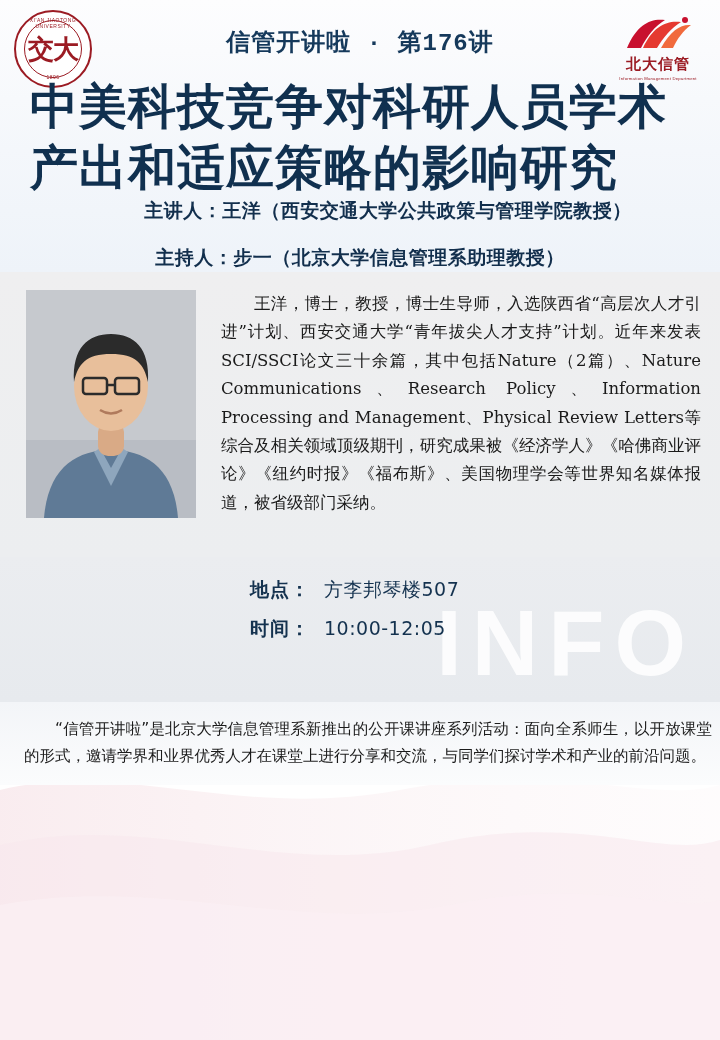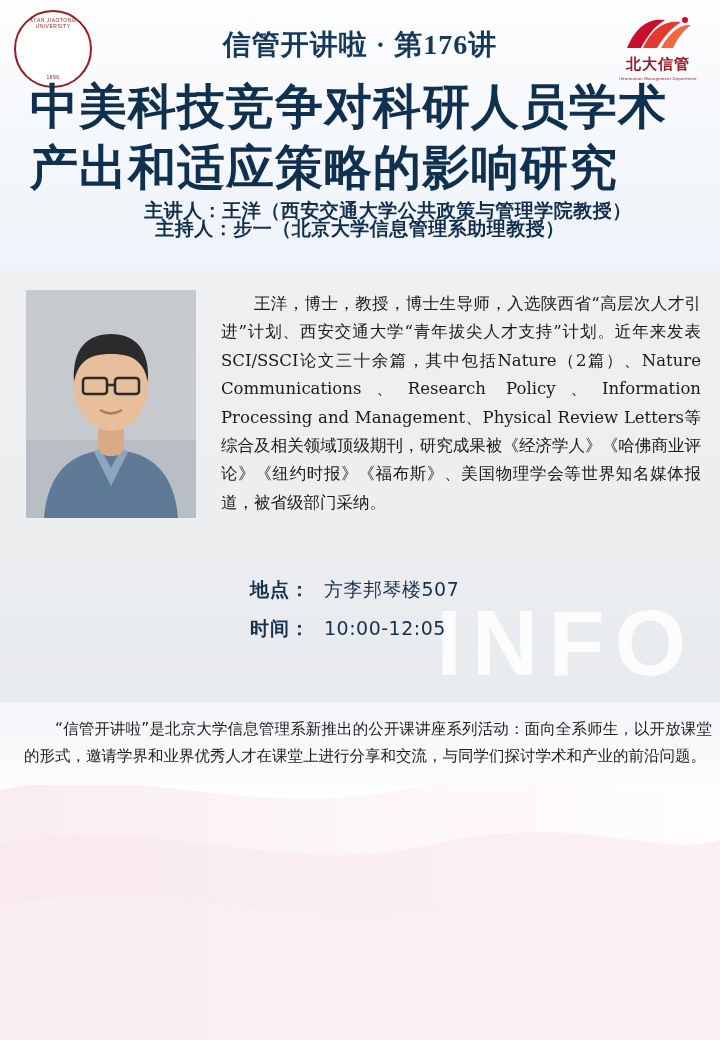--- a/index.html
+++ b/index.html
@@ -100,23 +100,23 @@
     color: #9b1b23;
     letter-spacing: 0.2px;
     margin-top: 2px;
     transform: scale(0.95);
   }
 
   .series-title {
     position: absolute;
     top: 26px; left: 0; width: 720px;
     text-align: center;
-    font-family: Liberation Serif, serif;
-    font-weight: bold;
-    font-size: 28px;
+    font-family: Liberation Mono, monospace;
+    font-weight: bold;
+    font-size: 24px;
     color: #15395b;
     letter-spacing: 1px;
   }
   .main-title {
     position: absolute;
     top: 76px; left: 30px; width: 660px;
     text-align: left;
     font-family: Liberation Serif, serif;
     font-weight: bold;
     font-size: 48px;
@@ -128,21 +128,21 @@
     position: absolute;
     left: 0; width: 720px;
     text-align: center;
     font-family: "DejaVu Sans", sans-serif;
     font-weight: bold;
     font-size: 19px;
     color: #122f4d;
     letter-spacing: 0.5px;
   }
   .speaker-line { top: 198px; margin-left: 28px; }
-  .host-line { top: 216px; }
+  .host-line { top: 245px; }
 
   
   .bio-section {
     position: relative;
     height: 285px;
     background: linear-gradient(180deg,#efeff0 0%, #eceef0 100%);
     overflow: hidden;
   }
   .portrait {
     position: absolute;
@@ -249,20 +249,21 @@
     <path d="M0,260 C120,210 230,275 360,245 C500,212 620,265 720,235 L720,205 C620,238 500,185 360,215 C230,243 120,180 0,232 Z" fill="#d9e6f2" opacity="0.6"></path>
     <path d="M0,790 C120,760 240,820 400,790 C560,760 650,805 720,785 L720,1040 L0,1040 Z" fill="url(#gB)" opacity="0.85"></path>
     <path d="M0,845 C150,810 280,880 430,845 C580,810 660,860 720,840 L720,1040 L0,1040 Z" fill="#f7e7ec" opacity="0.55"></path>
     <path d="M0,905 C160,875 300,935 450,905 C600,875 670,915 720,900 L720,1040 L0,1040 Z" fill="#fbf0f3" opacity="0.7"></path>
   </svg>
 
   <div class="header">
 
     <div class="seal">
       <div class="seal-ring-text">XI'AN JIAOTONG UNIVERSITY</div>
+      <div class="seal-inner">交大</div>
       <div class="seal-ring-text bottom">1896</div>
     </div>
 
     <div class="pku-logo">
       <div class="mark">
         <svg width="74" height="40" viewBox="0 0 74 40">
           <path d="M6,34 C16,10 30,4 44,6 C34,12 26,22 20,34 Z" fill="#c8102e"></path>
           <path d="M22,34 C32,12 46,6 60,8 C50,14 42,24 36,34 Z" fill="#e2231a" opacity="0.9"></path>
           <path d="M40,34 C50,16 60,10 70,11 C62,17 56,25 52,34 Z" fill="#f05a28" opacity="0.9"></path>
           <circle cx="64" cy="6" r="3" fill="#c8102e"></circle>

